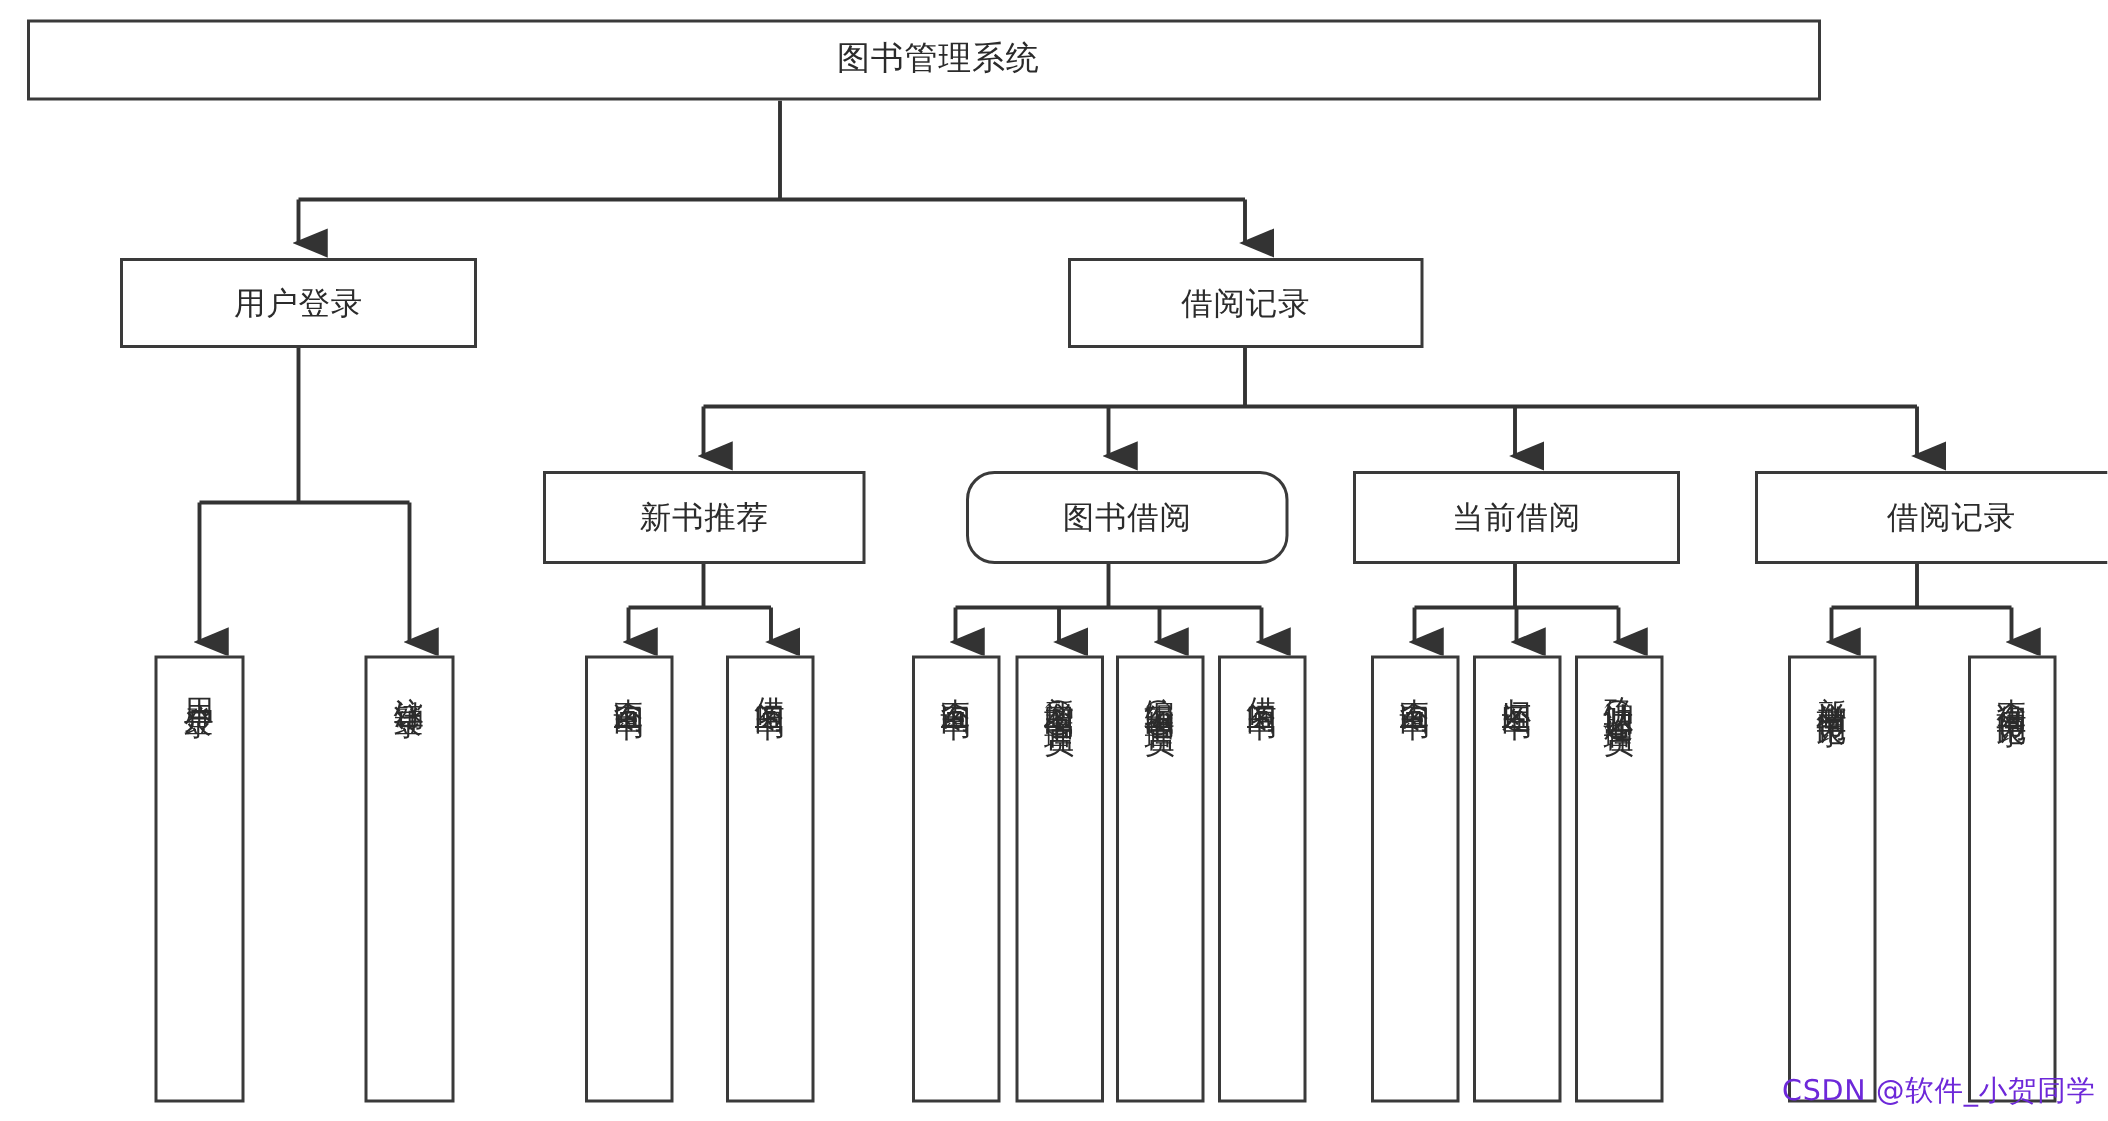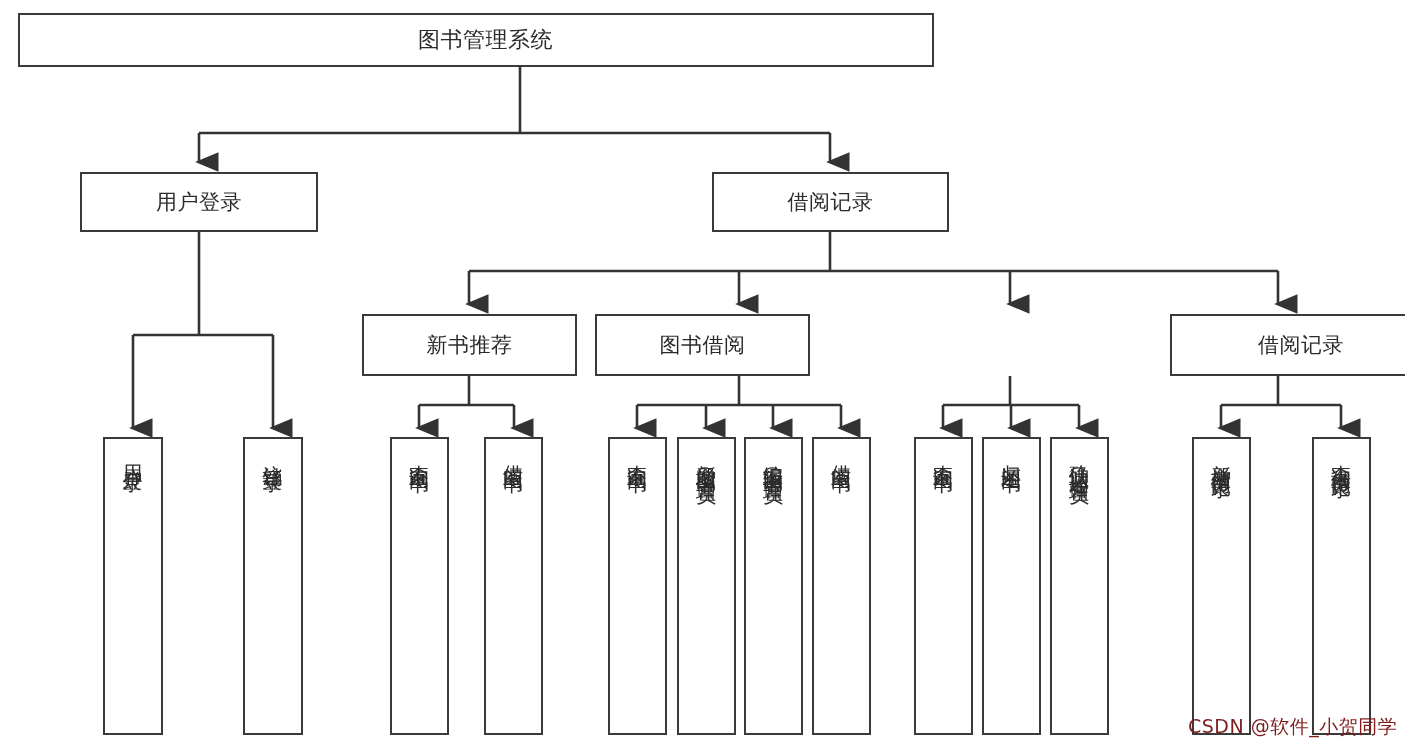--- a/index.html
+++ b/index.html
@@ -56,21 +56,21 @@
     top: 0;
     width: 1405px;
     height: 747px;
     pointer-events: none;
   }
   #watermark {
     position: absolute;
     left: 1188px;
     top: 714px;
     font-size: 19px;
-    color: #7f1d1d;
+    color: #6d28d9;
     white-space: nowrap;
     letter-spacing: 0.5px;
   }
 </style>
 </head>
 <body>
 
 <div id="canvas">
 
   <svg id="wires" viewBox="0 0 1405 747">
@@ -116,36 +116,39 @@
       <path d="M 1011 405 L 1011 428" marker-end="url(#arrow)"></path>
       <path d="M 1079 405 L 1079 428" marker-end="url(#arrow)"></path>
 
       <path d="M 1278 376 L 1278 405"></path>
       <path d="M 1221 405 L 1341 405"></path>
       <path d="M 1221 405 L 1221 428" marker-end="url(#arrow)"></path>
       <path d="M 1341 405 L 1341 428" marker-end="url(#arrow)"></path>
     </g>
   </svg>
 
-  <div class="node root" style="left:18px; top:13px; width:916px; height:54px;padding-left:19px;">
+  <div class="node root" style="left:18px; top:13px; width:1196px; height:54px;padding-left:19px;">
     <span class="label">图书管理系统</span>
   </div>
 
   <div class="node" style="left:80px; top:172px; width:238px; height:60px;">
     <span class="label">用户登录</span>
   </div>
   <div class="node" style="left:712px; top:172px; width:237px; height:60px;">
     <span class="label">借阅记录</span>
   </div>
 
   <div class="node" style="left:362px; top:314px; width:215px; height:62px;">
     <span class="label">新书推荐</span>
   </div>
-  <div class="node" style="left:595px; top:314px; width:215px; height:62px;">
+  <div class="node" style="left:644px; top:314px; width:215px; height:62px;border-radius:19px;">
     <span class="label">图书借阅</span>
+  </div>
+  <div class="node" style="left:902px; top:314px; width:218px; height:62px;">
+    <span class="label">当前借阅</span>
   </div>
   <div class="node" style="left:1170px; top:314px; width:262px; height:62px;">
     <span class="label">借阅记录</span>
   </div>
 
   <div class="node leaf" style="left:103px; top:437px; width:60px; height:298px;">
     <span class="label">用户登录</span>
   </div>
   <div class="node leaf" style="left:243px; top:437px; width:60px; height:298px;">
     <span class="label">注销登录</span>

